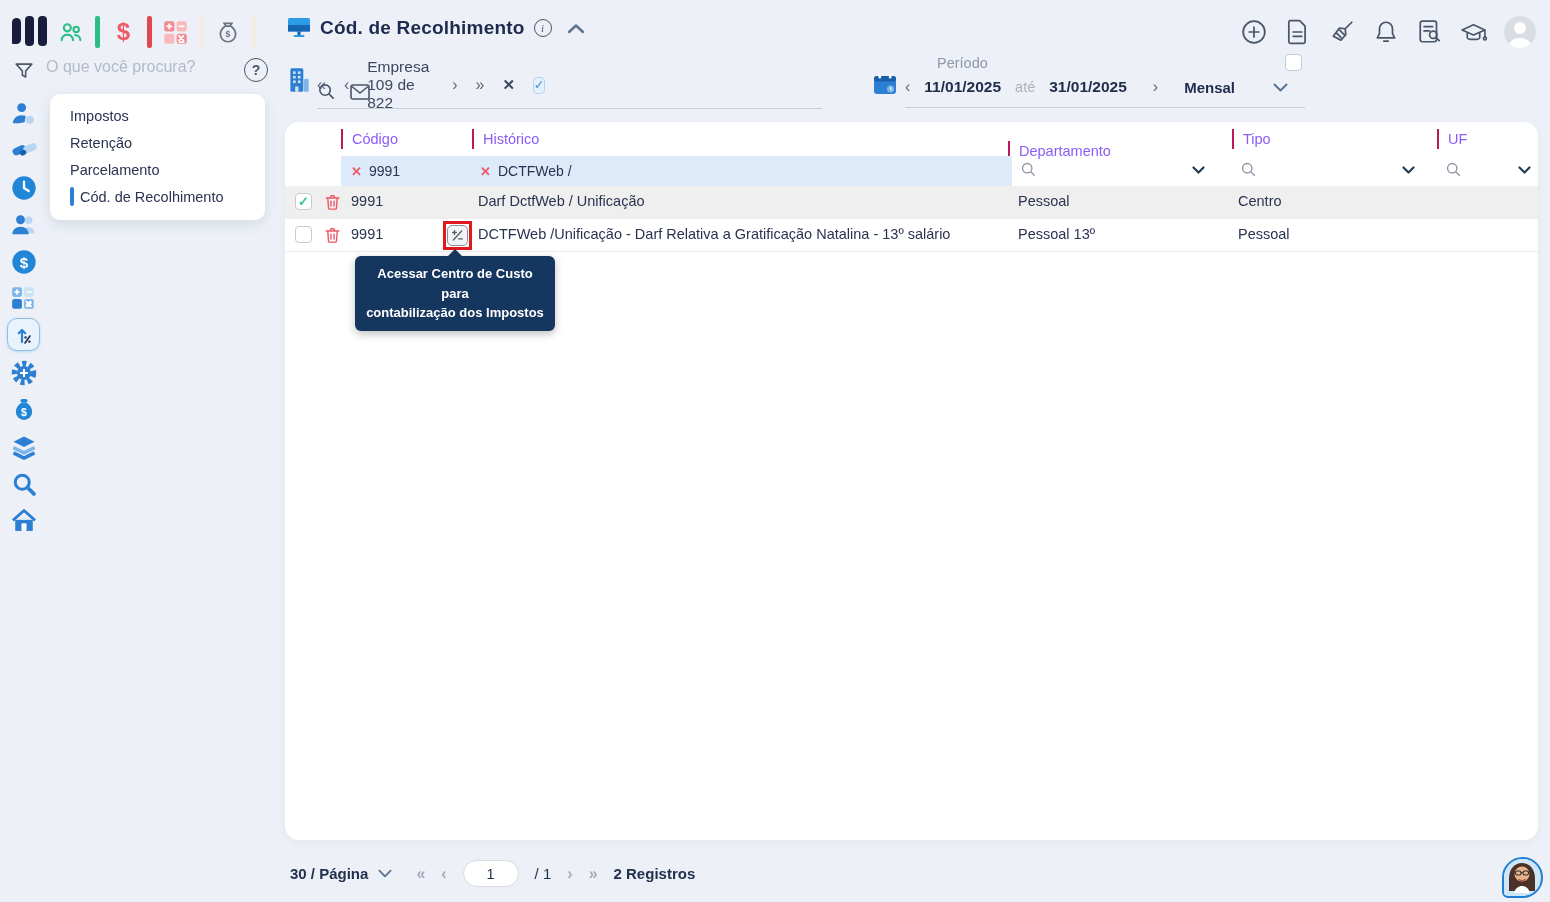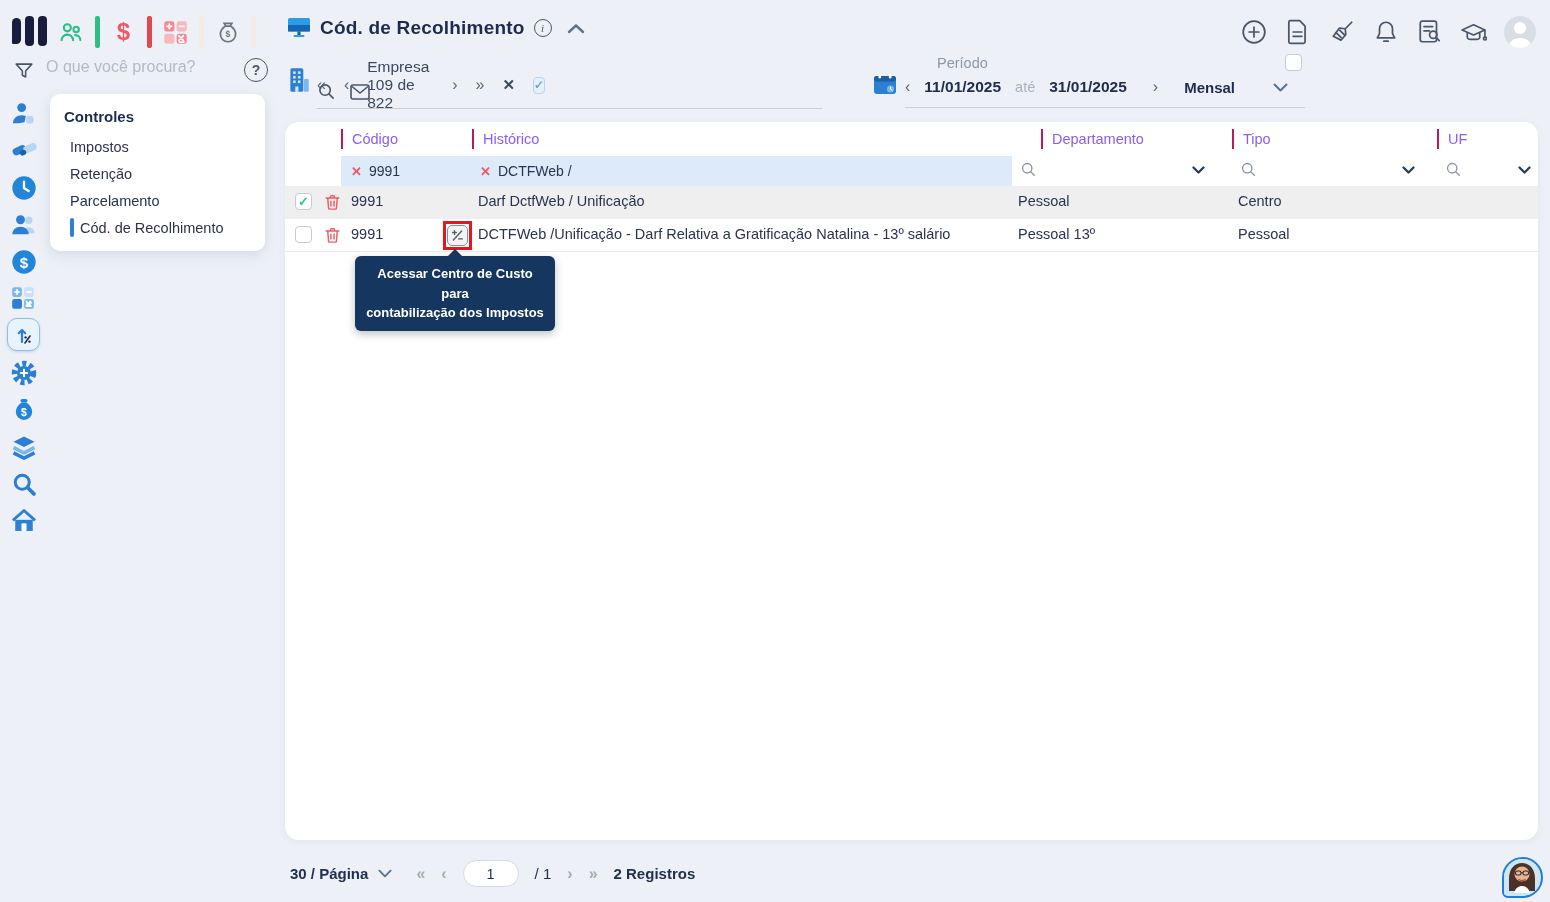--- a/index.html
+++ b/index.html
@@ -229,21 +229,20 @@
   </span>
   <span class="side-ic" style="top:507px;">
     <svg width="28" height="28" viewBox="0 0 24 24">
         <path d="M4.5 11v9.5h15V11" fill="#2d7fd3"></path>
         <path d="M2.5 11.5L12 3l9.5 8.5" fill="none" stroke="#2d7fd3" stroke-width="2.4" stroke-linejoin="round"></path>
         <rect x="9.8" y="14" width="4.4" height="6.5" rx="1" fill="#fff"></rect>
       </svg>
   </span>
 
   <div class="menu-panel">
-    <div class="menu-title">Controles</div>
     <div class="menu-item">Impostos</div>
     <div class="menu-item">Retenção</div>
     <div class="menu-item">Parcelamento</div>
     <div class="menu-item active">Cód. de Recolhimento</div>
   </div>
 
   <div class="page-title-row">
     <span>
       <svg width="24" height="22" viewBox="0 0 24 22">
           <rect x="1" y="1" width="22" height="13.5" rx="1.5" fill="#2e9be6"></rect>
@@ -379,21 +378,21 @@
           <circle cx="16" cy="12" r="6" fill="#fff"></circle>
           <path d="M4 32c1-7 6-10 12-10s11 3 12 10z" fill="#fff"></path>
         </svg>
     </span>
   </div>
 
   <div class="card">
     <div class="thead">
       <div class="th" style="left:56px;">Código</div>
       <div class="th" style="left:187px;">Histórico</div>
-      <div class="th" style="left:756px;">Departamento</div>
+      <div class="th" style="left:723px;margin-top:12px;">Departamento</div>
       <div class="th" style="left:947px;">Tipo</div>
       <div class="th" style="left:1152px;">UF</div>
     </div>
 
     <div class="filter-row">
       <div class="filter-blue"></div>
       <div class="fchip" style="left:66px;">
         <span class="fx">✕</span>
         <span>9991</span>
       </div>

